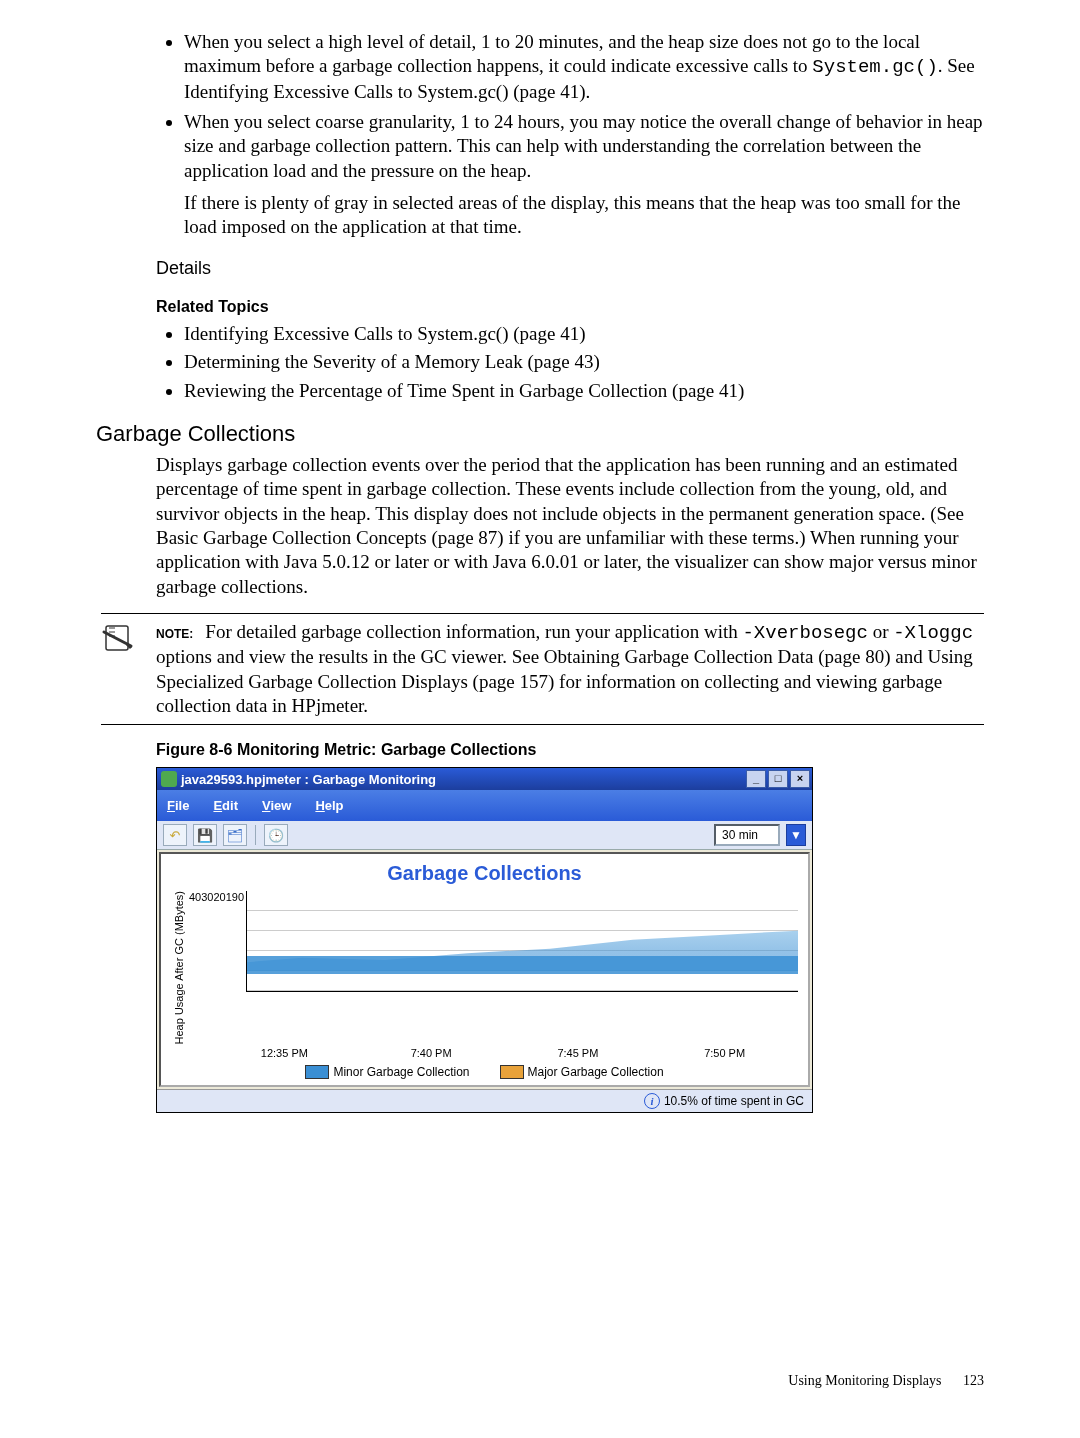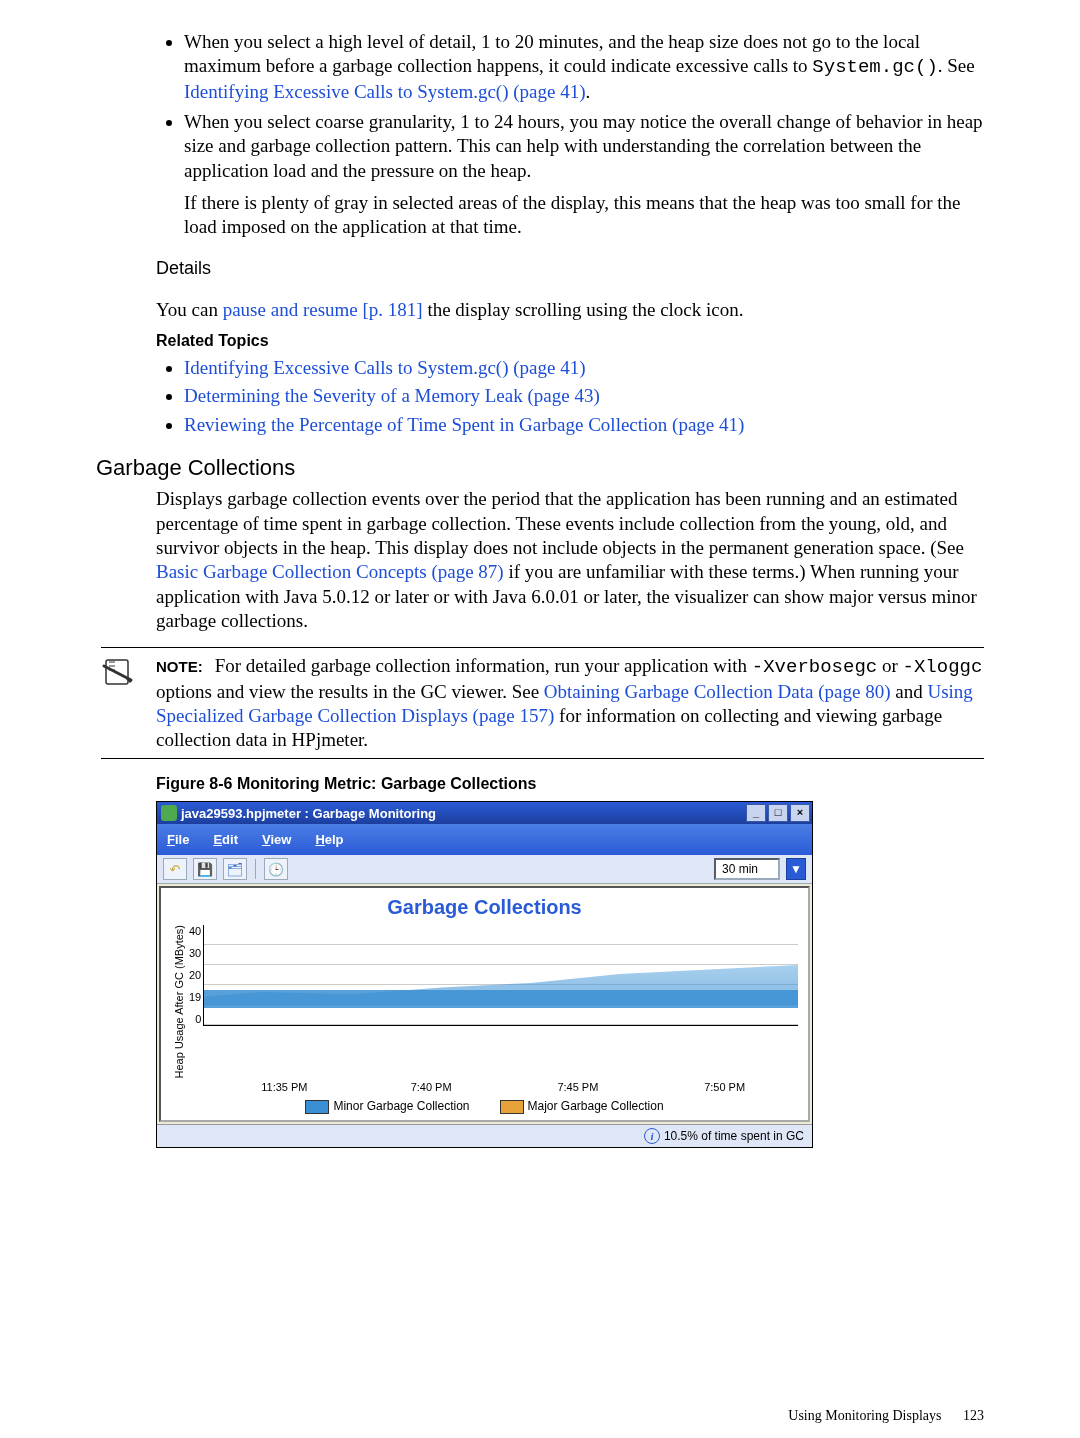--- a/index.html
+++ b/index.html
@@ -24,21 +24,21 @@
   }
   ul.bullets > li {
     font-size: 19px;
     line-height: 1.28;
     margin-bottom: 6px;
   }
   .mono {
     font-family: "Courier New", monospace;
   }
   a.link {
-    color: #1d4ed8;
+    color: #000000;
     text-decoration: none;
   }
   .sub-para {
     margin-top: 8px;
     font-size: 19px;
     line-height: 1.28;
   }
   .h3 {
     font-family: Arial, Helvetica, sans-serif;
     font-weight: 400;
@@ -95,21 +95,21 @@
   .note-icon svg { display:block; }
   .note-text {
     flex: 1;
     font-size: 19px;
     line-height: 1.28;
     padding-left: 15px;
   }
   .note-label {
     font-family: Arial, Helvetica, sans-serif;
     font-weight: 700;
-    font-size: 15px;
+    font-size: 12px;
     padding-right: 12px;
     margin-top: 44px;
   }
   .fig-caption {
     font-family: Arial, Helvetica, sans-serif;
     font-weight: 700;
     font-size: 16px;
     margin: 16px 0 8px 0;
   }
   
@@ -208,21 +208,20 @@
   .ylabel-v {
     writing-mode: vertical-rl;
     transform: rotate(180deg);
     font-size: 11px;
     color: #000;
     text-align: center;
     padding: 0 2px;
   }
   .yticks {
     display: flex;
-    flex-direction: column;
     justify-content: space-between;
     font-size: 11px;
     text-align: right;
     padding: 0 2px;
     height: 100px;
   }
   .plot {
     flex: 1;
     height: 100px;
     border-left: 1px solid #000;
@@ -305,23 +304,20 @@
       <li>
         <span>When you select a high level of detail, 1 to 20 minutes, and the heap size does not go to the local maximum before a garbage collection happens, it could indicate excessive calls to </span><span class="mono">System.gc()</span><span>. See </span><a class="link" href="#">Identifying Excessive Calls to System.gc() (page 41)</a><span>.</span>
       </li>
       <li>
         <span>When you select coarse granularity, 1 to 24 hours, you may notice the overall change of behavior in heap size and garbage collection pattern. This can help with understanding the correlation between the application load and the pressure on the heap.</span>
         <div class="sub-para">If there is plenty of gray in selected areas of the display, this means that the heap was too small for the load imposed on the application at that time.</div>
       </li>
     </ul>
 
     <div class="h3">Details</div>
-    <div class="body-text">
-      <span>You can </span><a class="link" href="#">pause and resume [p. 181]</a><span> the display scrolling using the clock icon.</span>
-    </div>
 
     <div class="bold-label">Related Topics</div>
     <ul class="related">
       <li><a class="link" href="#">Identifying Excessive Calls to System.gc() (page 41)</a></li>
       <li><a class="link" href="#">Determining the Severity of a Memory Leak (page 43)</a></li>
       <li><a class="link" href="#">Reviewing the Percentage of Time Spent in Garbage Collection (page 41)</a></li>
     </ul>
 
     <div class="h2">Garbage Collections</div>
     <div class="body-text">
@@ -384,21 +380,21 @@
             <span>20</span>
             <span>19</span>
             <span>0</span>
           </div>
           <div class="plot">
             <div class="band-major"></div>
             <div class="band-minor"></div>
           </div>
         </div>
         <div class="xticks">
-          <span>11:35 PM</span>
+          <span>12:35 PM</span>
           <span>7:40 PM</span>
           <span>7:45 PM</span>
           <span>7:50 PM</span>
         </div>
         <div class="legend-row">
           <span><span class="sw sw-minor"></span><span>Minor Garbage Collection</span></span>
           <span><span class="sw sw-major"></span><span>Major Garbage Collection</span></span>
         </div>
       </div>
       <div class="statusbar">

